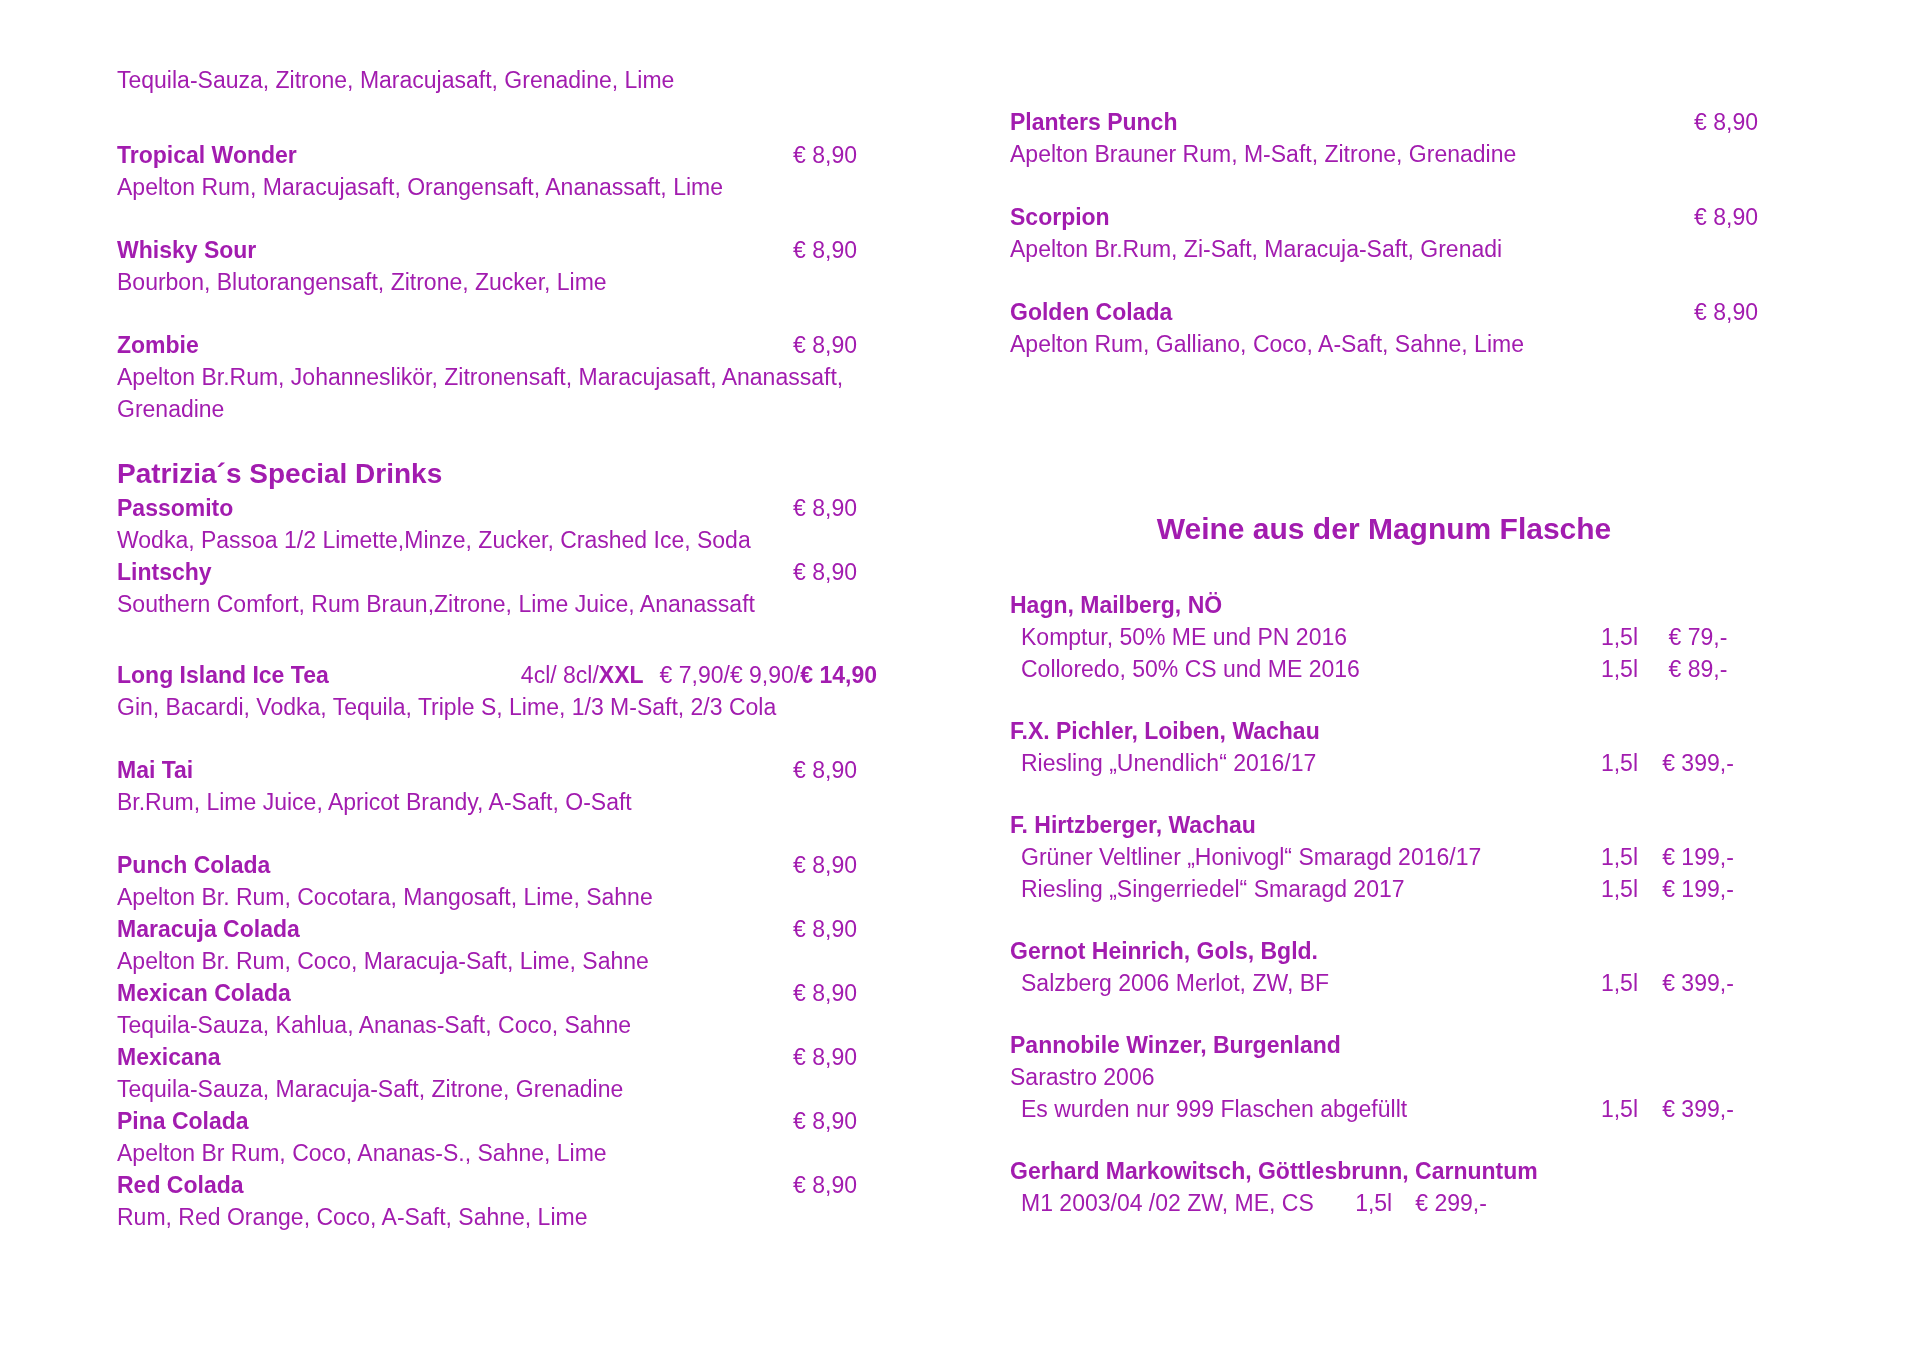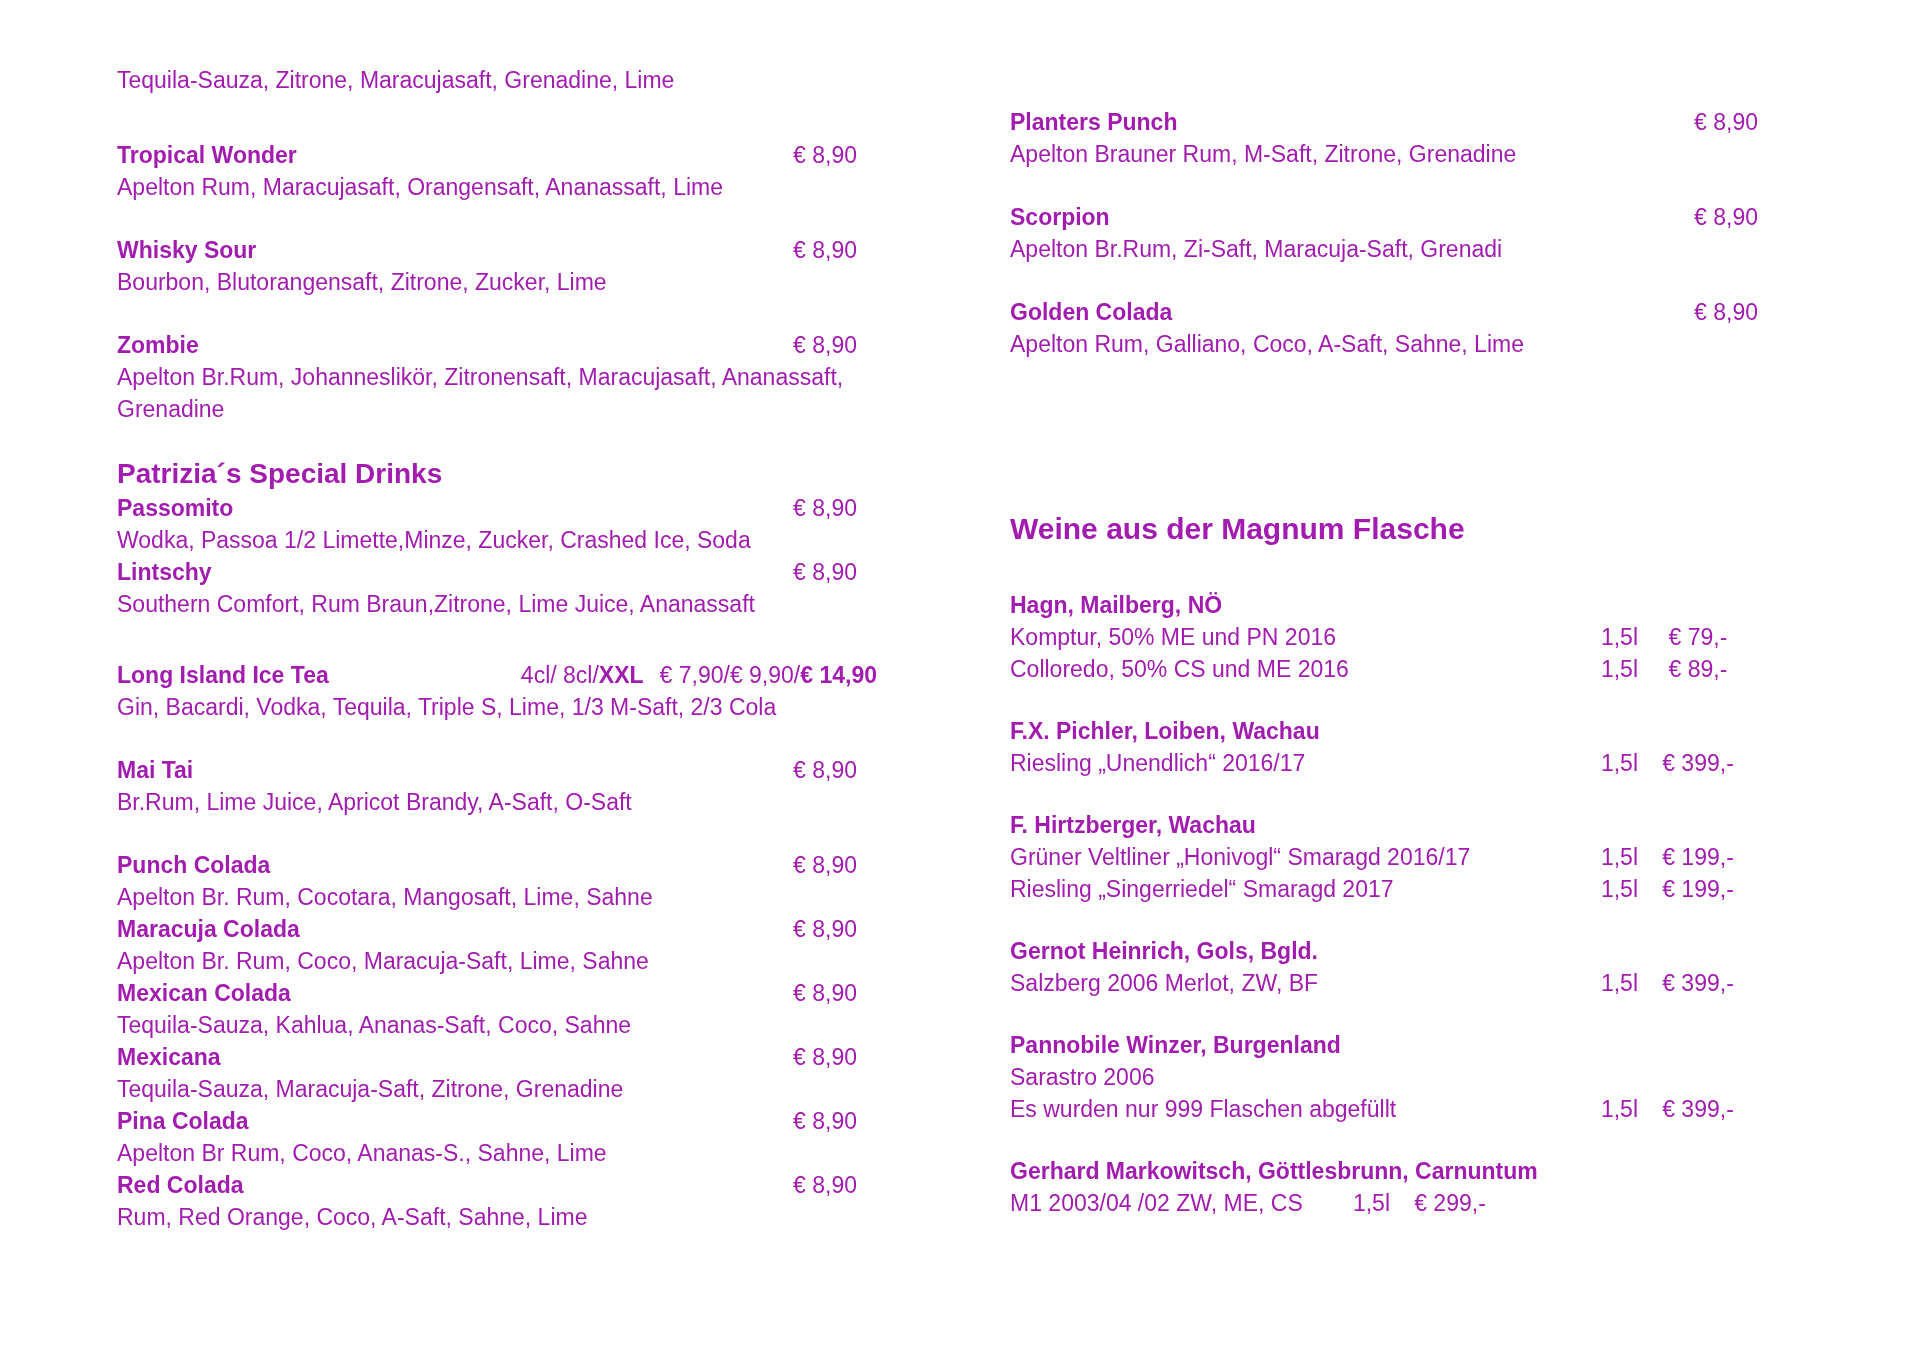--- a/index.html
+++ b/index.html
@@ -30,30 +30,30 @@
   .price{margin-left:auto;text-align:right;white-space:nowrap;}
   .col-left .price{padding-right:20px;}
   .col-left .li-price{padding-right:0;}
   .desc{}
 
   .heading-special{
     font-size:28px;line-height:36px;font-weight:bold;margin-top:2px;
   }
   .heading-wine{
     font-size:30px;line-height:38px;font-weight:bold;
-    margin-top:150px;margin-bottom:41px;white-space:nowrap;
+    margin-top:150px;margin-bottom:41px;white-space:nowrap;text-align:center;
   }
 
   .sizes{margin-left:auto;white-space:nowrap;}
   .sizes .b{font-weight:bold;}
   .sizes .pgroup{margin-left:16px;}
 
   .winery{margin-bottom:30px;}
   .winery-name{font-weight:bold;white-space:nowrap;}
-  .wine-row{display:flex;align-items:baseline;}
+  .wine-row{display:flex;align-items:baseline;margin-left:11px;}
   .wine-label{flex:1;white-space:nowrap;}
   .wine-size{width:80px;text-align:right;white-space:nowrap;}
   .wine-price{width:120px;text-align:center;white-space:nowrap;}
   .wine-row.compact .wine-price{margin-right:248px;}
 </style>
 </head>
 <body>
 
 <div class="page">
 

